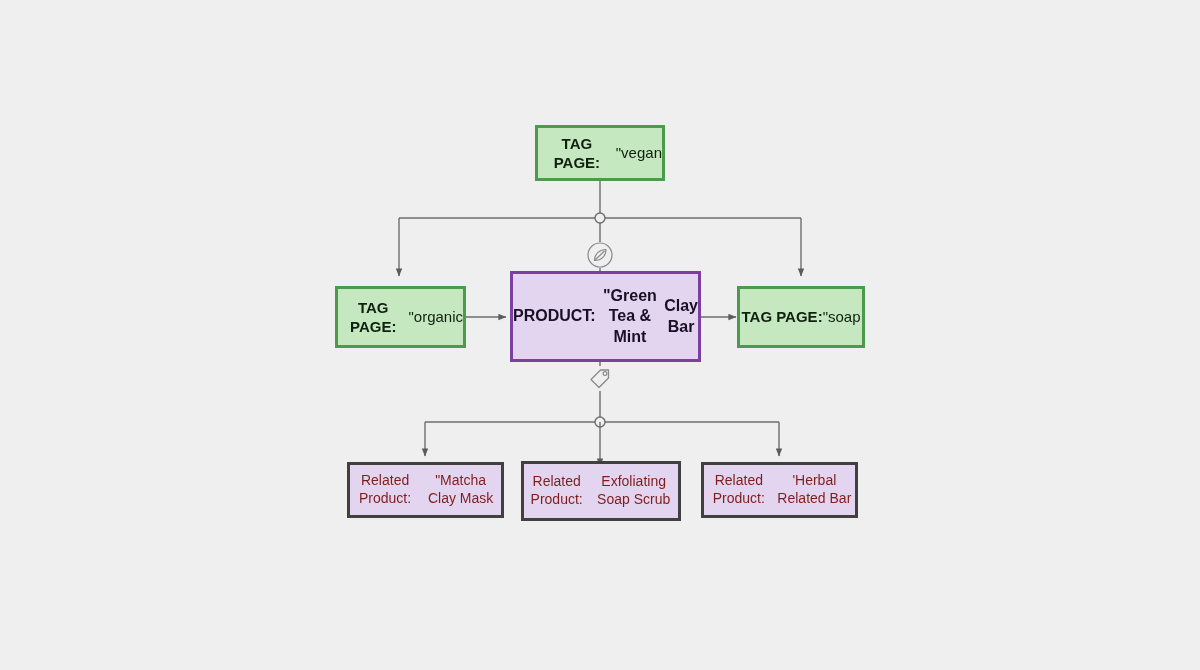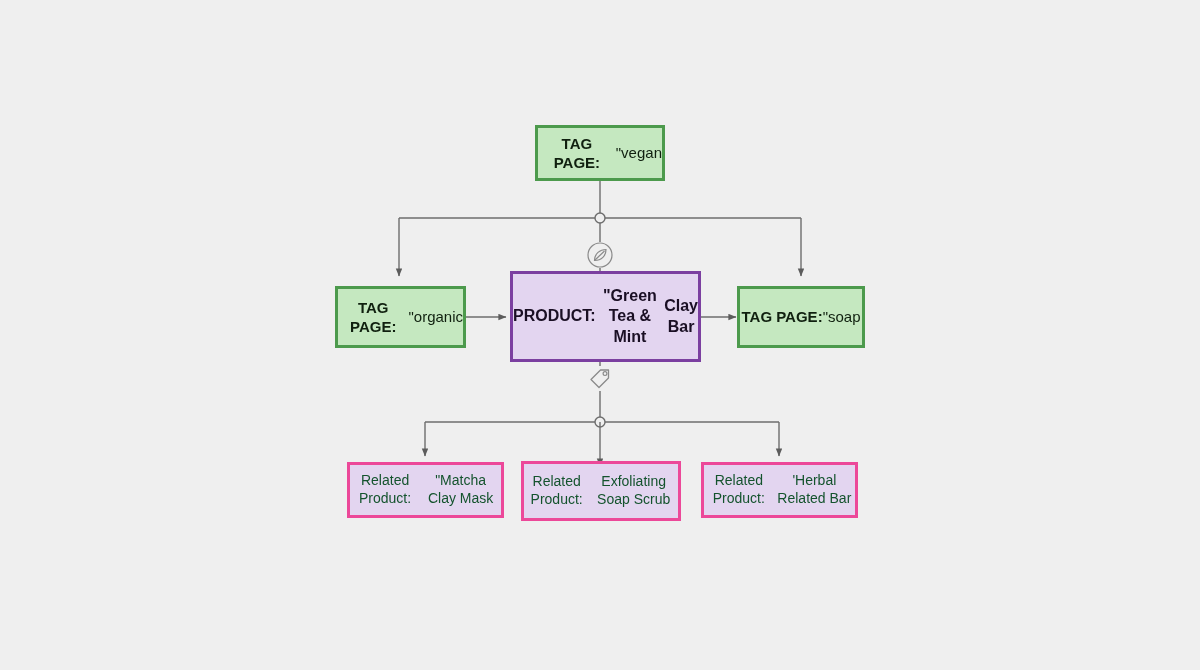--- a/index.html
+++ b/index.html
@@ -44,22 +44,22 @@
     border: 3px solid #4c9a4c;
     color: #10200f;
   }
   .node-purple-main {
     background: #e3d5f0;
     border: 3px solid #7b3fa0;
     color: #1a0f24;
   }
   .node-purple-rel {
     background: #e3d5f0;
-    border: 3px solid #ec4899;
-    color: #14532d;
+    border: 3px solid #404040;
+    color: #7f1d1d;
   }
   .line1 {
     font-weight: bold;
   }
   .line2 {
     font-weight: bold;
   }
   .rel-line {
     font-weight: normal;
   }

